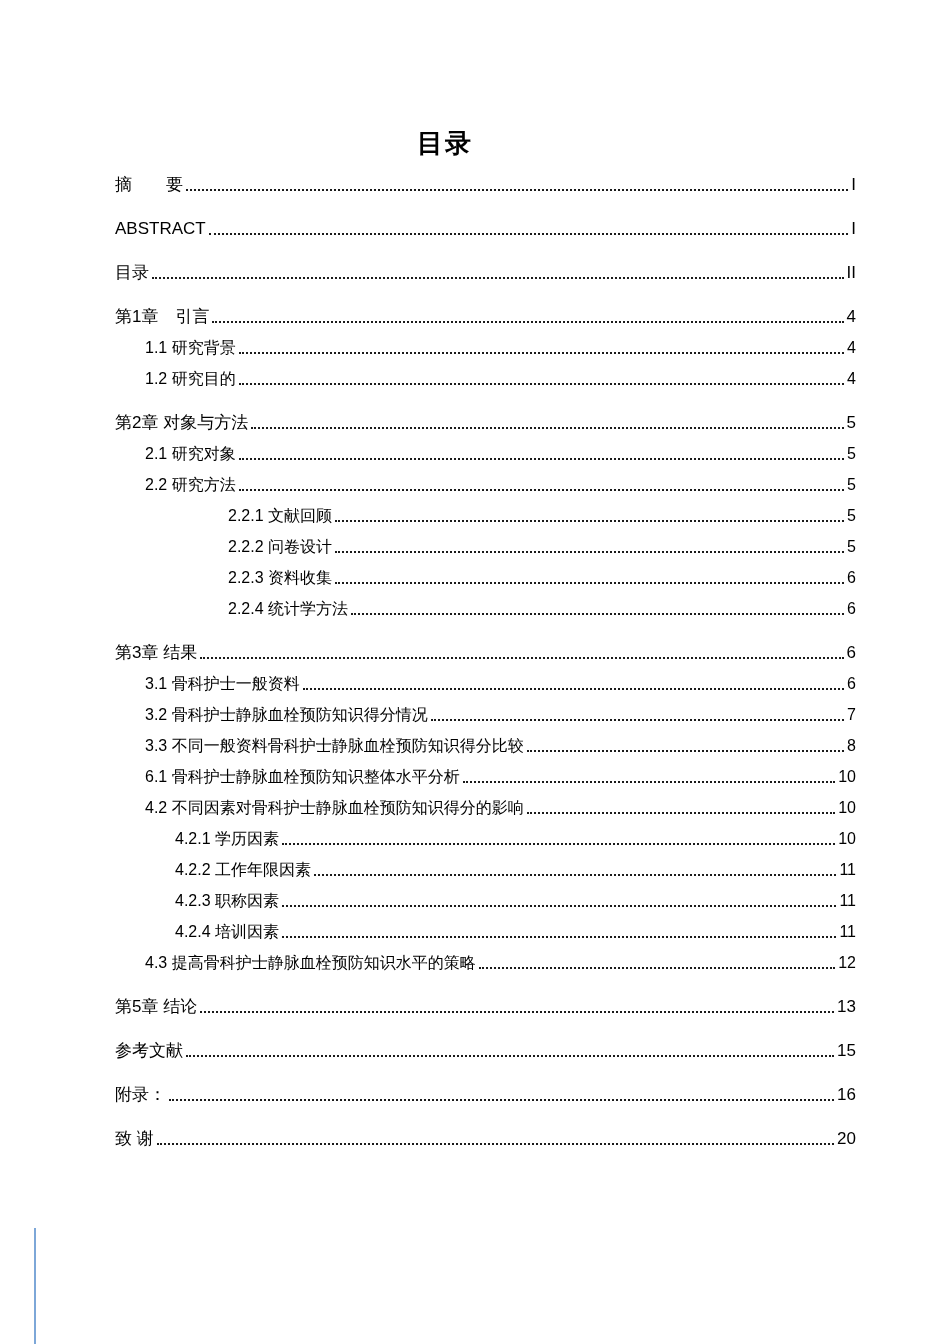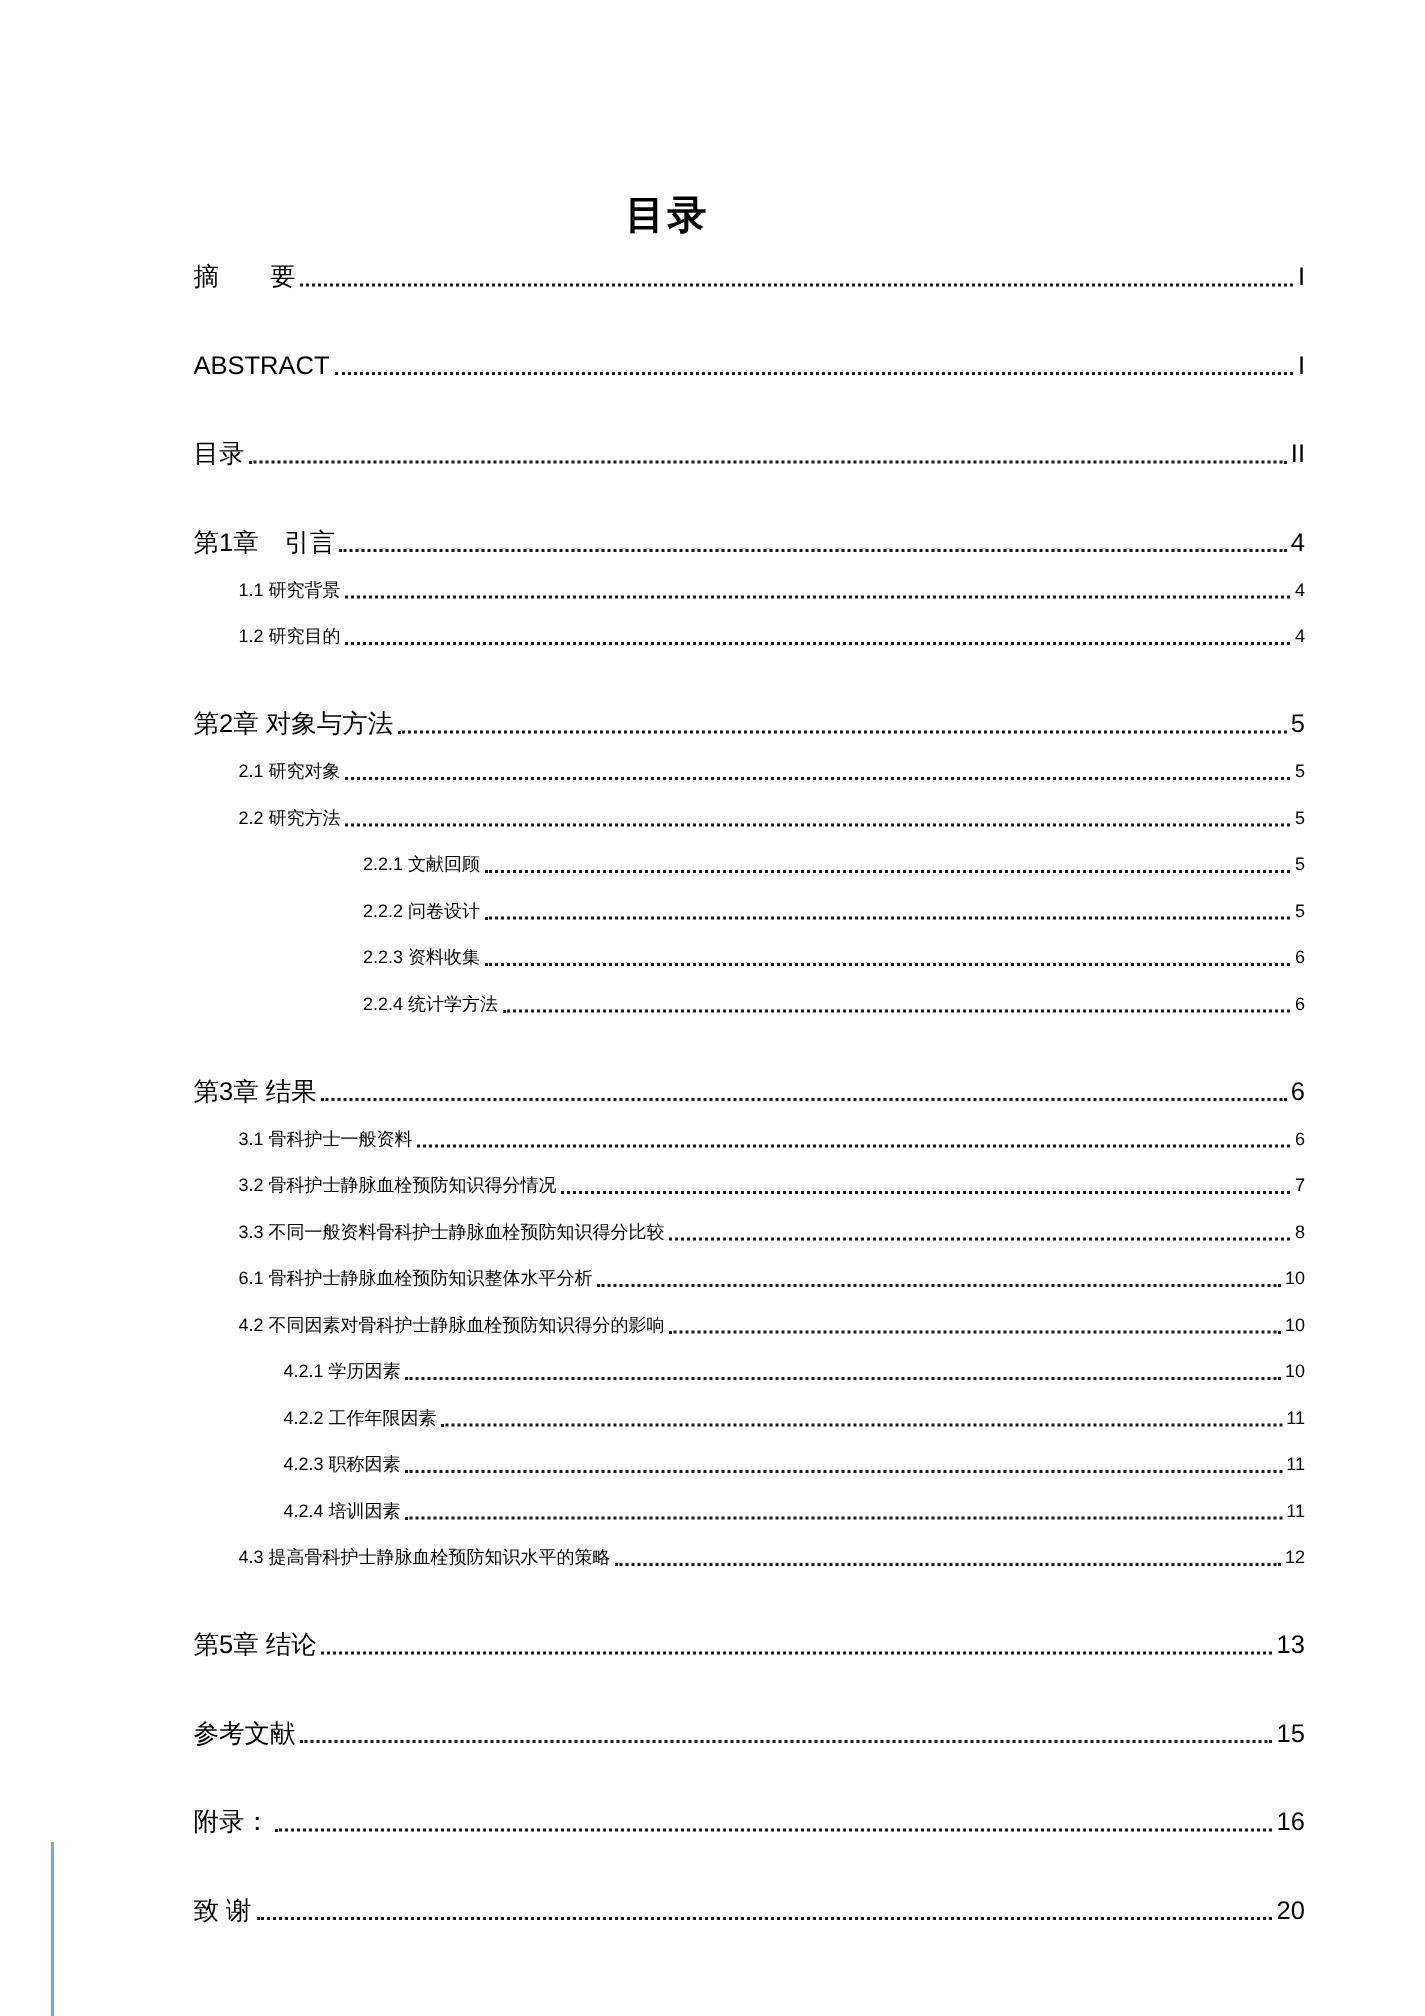--- a/index.html
+++ b/index.html
@@ -23,34 +23,34 @@
     right: 0;
     margin: 0;
     text-align: center;
     font-size: 26px;
     font-weight: bold;
     letter-spacing: 2px;
   }
   .toc {
     position: absolute;
     top: 174px;
-    left: 129px;
+    left: 115px;
     width: 741px;
   }
   .row {
     display: flex;
     align-items: flex-end;
     margin-top: 9px;
-    font-size: 12px;
+    font-size: 16px;
     line-height: 22px;
     white-space: nowrap;
     cursor: pointer;
   }
   .row.top {
-    margin-top: 37px;
+    margin-top: 22px;
     font-size: 17px;
   }
   .row:first-child {
     margin-top: 0;
   }
   .row .label {
     flex: 0 0 auto;
   }
   .row .leader {
     flex: 1 1 auto;

